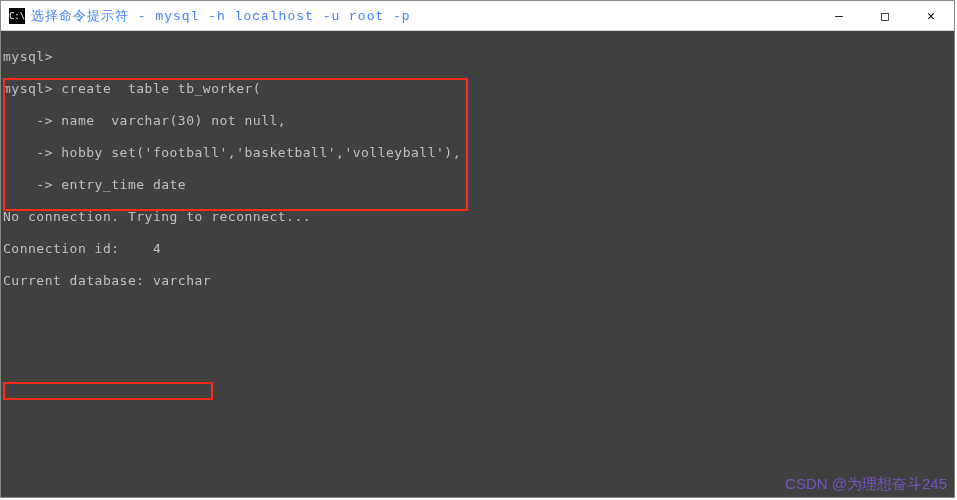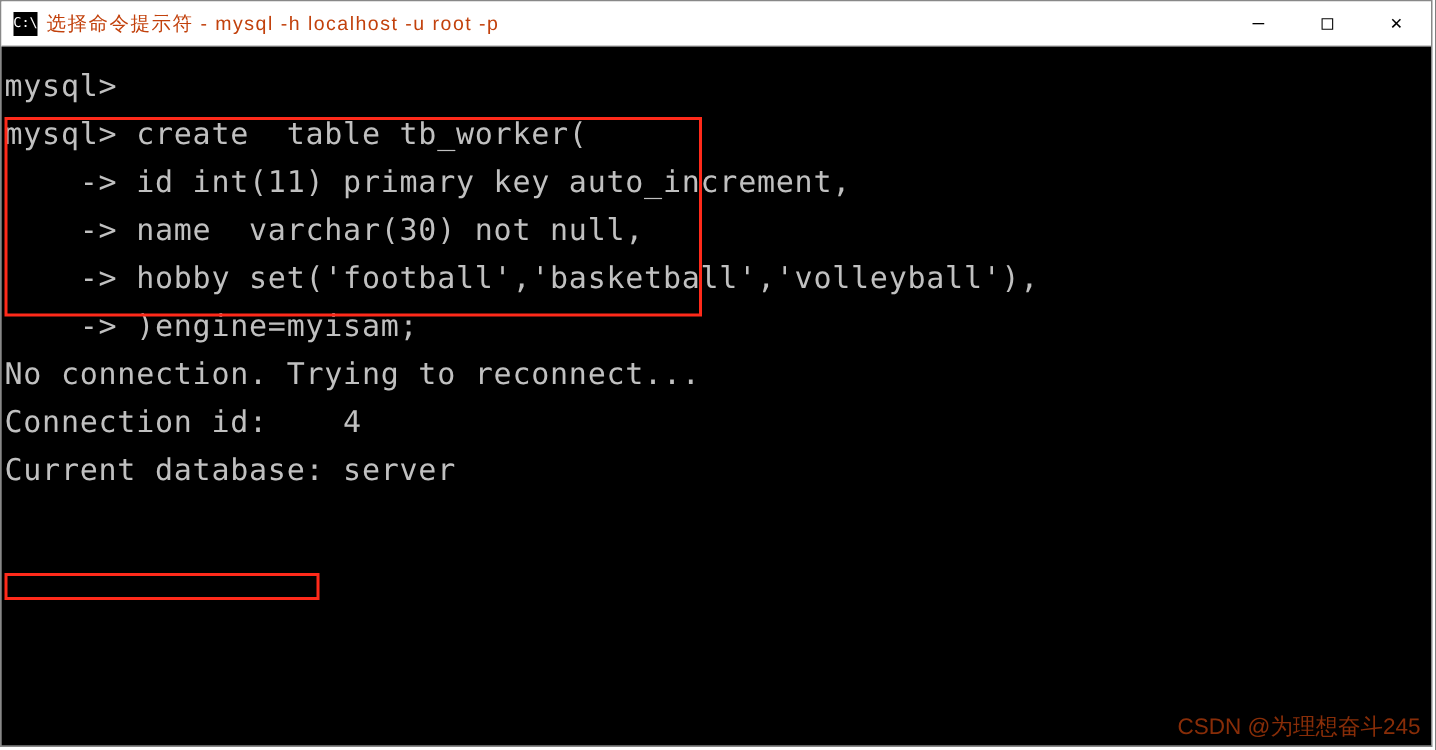--- a/index.html
+++ b/index.html
@@ -32,40 +32,40 @@
     color: #fff;
     font-size: 9px;
     display: inline-flex;
     align-items: center;
     justify-content: center;
     margin: 0 6px 0 8px;
   }
   .titlebar-text {
     flex: 1;
     font-size: 13px;
-    color: #c2410c;
-    font-family: Liberation Sans, sans-serif;
+    color: #3b82f6;
+    font-family: Liberation Mono, monospace;
     letter-spacing: 1px;
   }
   .win-controls { display: flex; height: 100%; }
   .win-btn {
     width: 46px;
     display: flex;
     align-items: center;
     justify-content: center;
     font-size: 13px;
     color: #000;
     cursor: default;
   }
 
   .terminal {
-    background: #000000;
+    background: #404040;
     color: #c0c0c0;
     font-family: "SimSun", "Consolas", monospace;
-    font-size: 20px;
+    font-size: 13px;
     line-height: 16px;
     padding: 2px 0 16px 2px;
     height: calc(100% - 30px);
     white-space: pre;
     letter-spacing: 0.5px;
     position: relative;
   }
   .line { display: block; }
   .box1 {
     position: absolute;
@@ -82,21 +82,21 @@
     left: 2px;
     top: 351px;
     width: 210px;
     height: 18px;
     pointer-events: none;
   }
   .watermark {
     position: absolute;
     right: 10px;
     bottom: 6px;
-    color: #c2410c;
+    color: #8b5cf6;
     font-size: 15px;
     font-family: "Microsoft YaHei", sans-serif;
     opacity: 0.7;
     text-align: right;
   }
 </style>
 </head>
 <body>
 
 <div class="window">
@@ -106,27 +106,26 @@
     <div class="win-controls">
       <div class="win-btn">—</div>
       <div class="win-btn">□</div>
       <div class="win-btn close">✕</div>
     </div>
   </div>
 
   <div class="terminal">
 <span class="line">mysql&gt;</span>
 <span class="line">mysql&gt; create  table tb_worker(</span>
-<span class="line">    -&gt; id int(11) primary key auto_increment,</span>
 <span class="line">    -&gt; name  varchar(30) not null,</span>
 <span class="line">    -&gt; hobby set('football','basketball','volleyball'),</span>
-<span class="line">    -&gt; )engine=myisam;</span>
+<span class="line">    -&gt; entry_time date</span>
 <span class="line">No connection. Trying to reconnect...</span>
 <span class="line">Connection id:    4</span>
-<span class="line">Current database: server</span>
+<span class="line">Current database: varchar</span>
 <span class="line"> </span>
 
 
 
 
 
 
 
 
 

